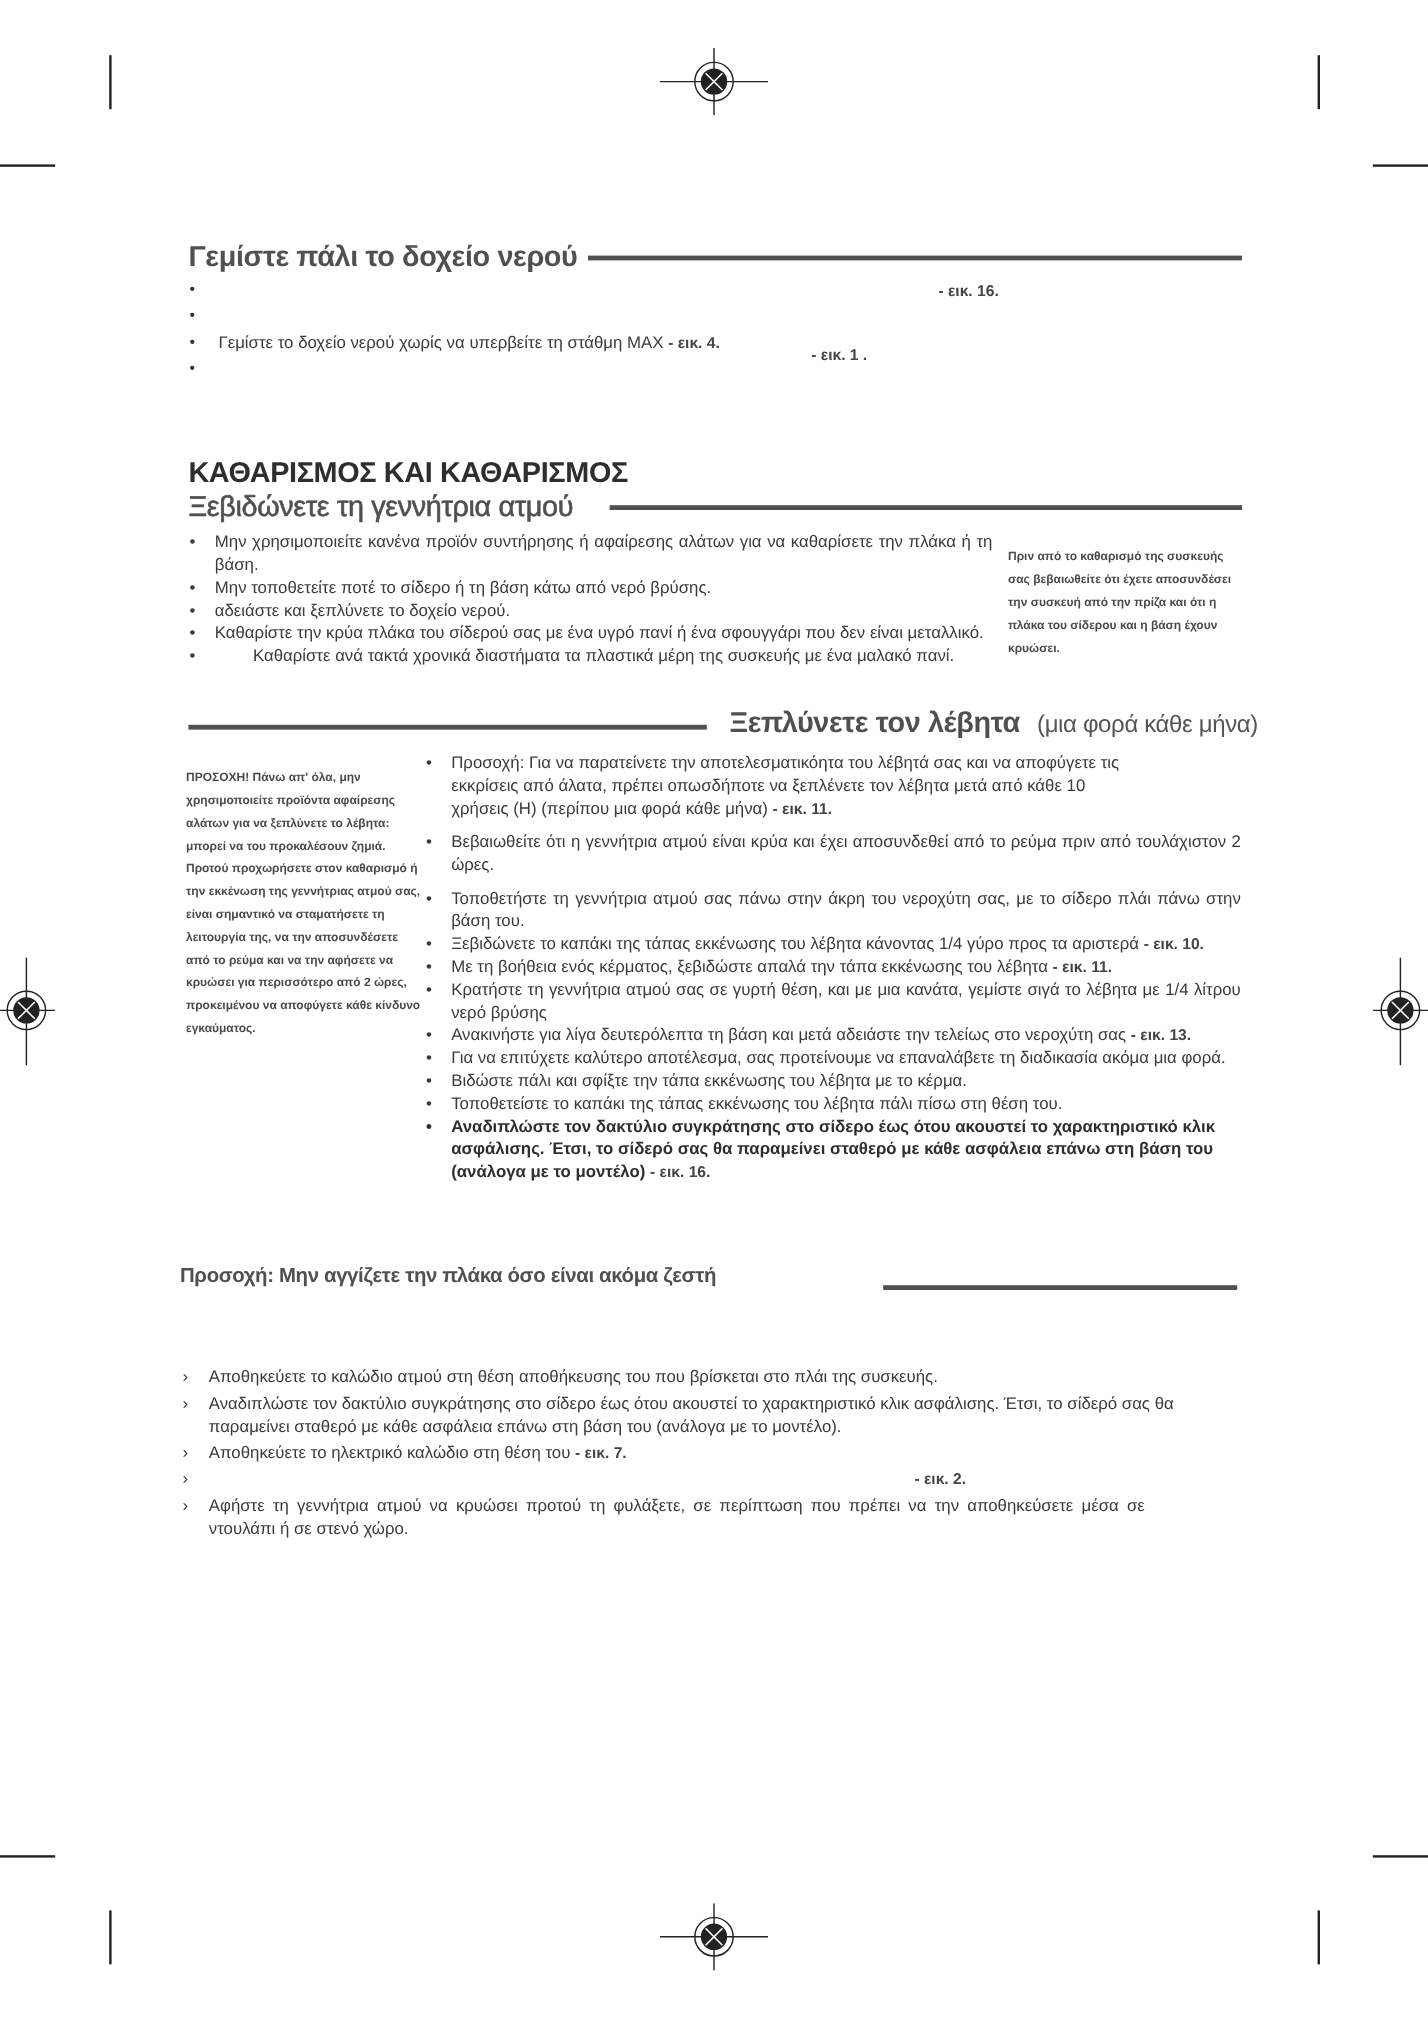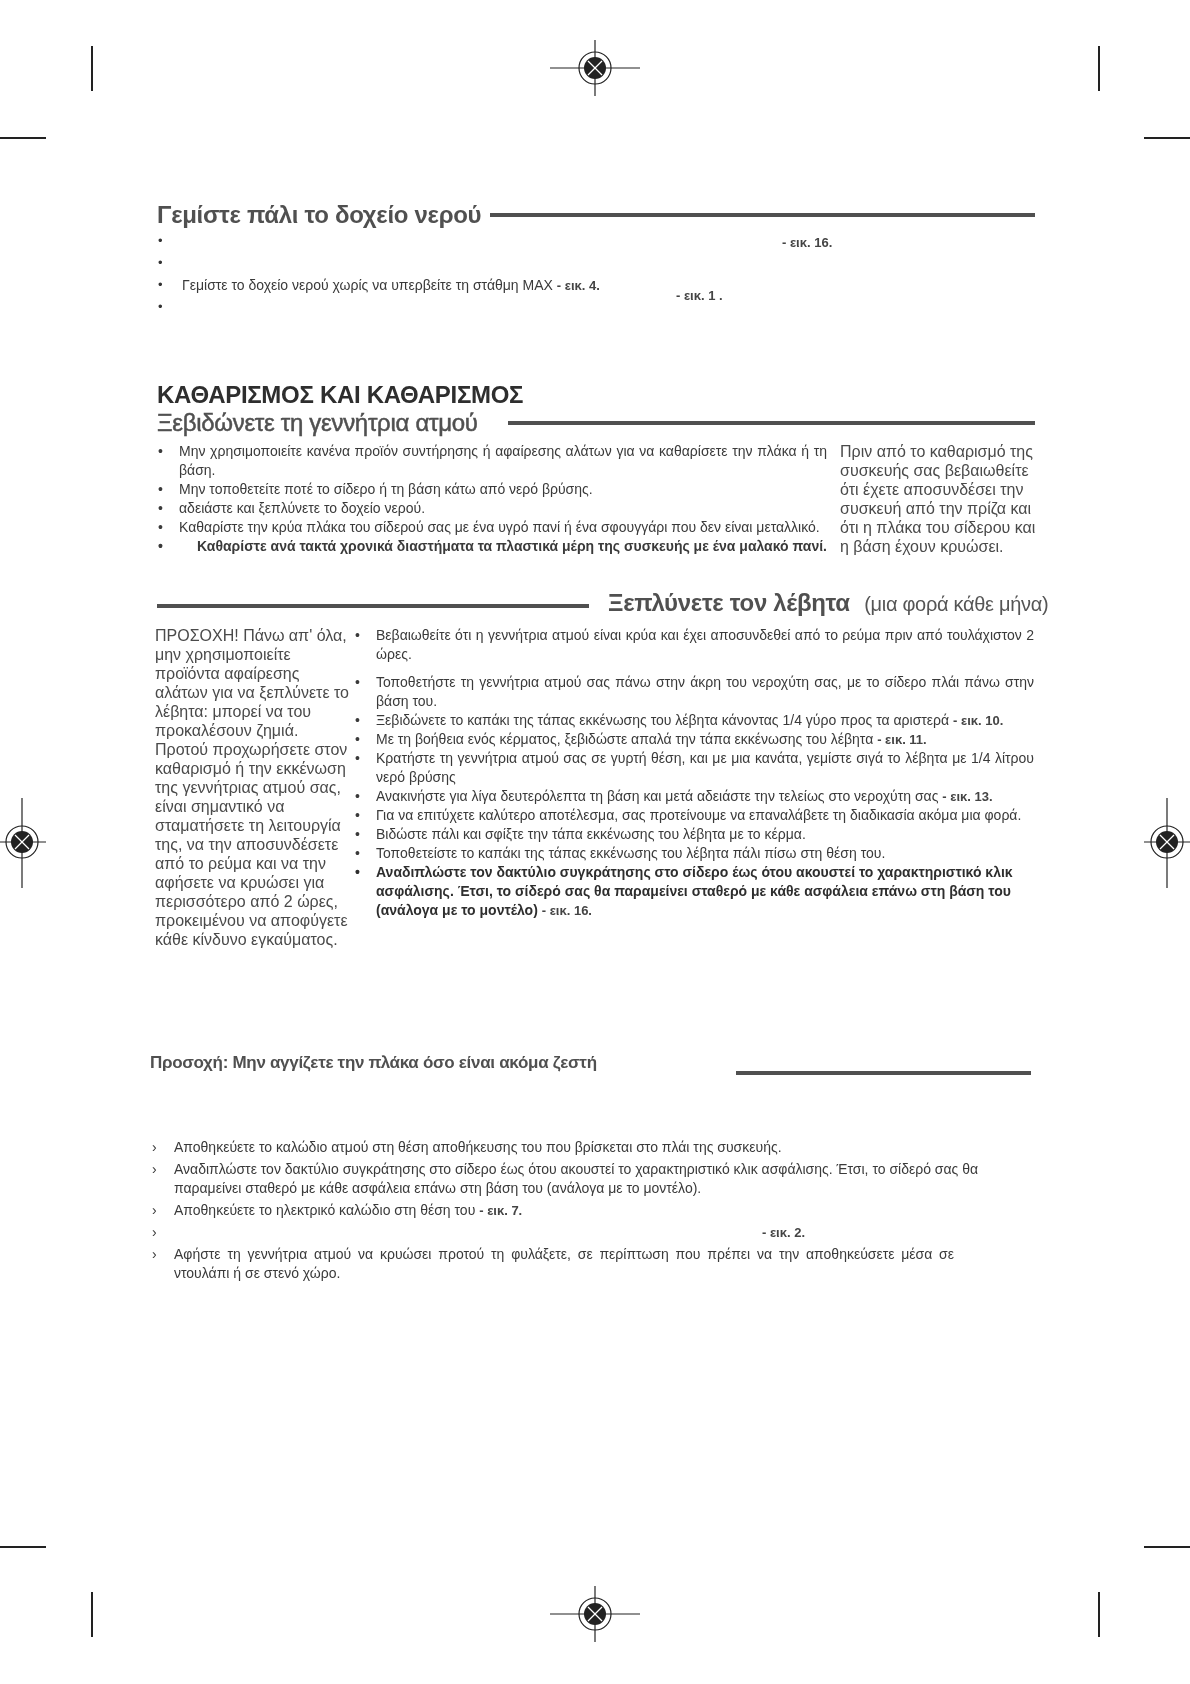--- a/index.html
+++ b/index.html
@@ -5,21 +5,21 @@
   html, body { margin:0; padding:0; }
   body { width:1190px; height:1684px; position:relative; background:#fff; color:#3a3a3a; font-family:"Liberation Sans", sans-serif; overflow:hidden; }
   .vline { position:absolute; width:1.5px; background:#222; }
   .hline { position:absolute; height:1.5px; background:#222; }
   .reg { position:absolute; width:34px; height:34px; }
   .h-title { position:absolute; font-weight:bold; color:#505050; font-size:24px; letter-spacing:-0.3px; white-space:nowrap; }
   .rule { position:absolute; height:4px; background:#505050; }
   .bl { position:absolute; font-size:14px; color:#3a3a3a; white-space:nowrap; line-height:19px; }
   .bullet { position:absolute; font-size:13px; color:#333; }
   .ref { font-weight:bold; color:#444; font-size:13px; }
-  .side { position:absolute; font-weight:normal; font-size:16px; color:#4a4a4a; line-height:19px; }
+  .side { position:absolute; font-weight:bold; font-size:10px; color:#4a4a4a; line-height:19px;margin-top:13px; }
   ul.list { position:absolute; margin:0; padding:0; list-style:none; }
   ul.list li { position:relative; padding-left:24px; font-size:14px; line-height:19px; color:#3a3a3a; }
   ul.list li::before { content:"•"; position:absolute; left:3px; top:0; font-size:14px; }
   ul.list.small li::before { content:"›"; left:2px; }
   .b { font-weight:bold; }
 </style>
 </head>
 <body>
 
 <div class="vline" style="left:91px;top:46px;height:45px;"></div>
@@ -82,33 +82,34 @@
 
 <div class="h-title" style="left:157px;top:381px;color:#2e2e2e;">ΚΑΘΑΡΙΣΜΟΣ ΚΑΙ ΚΑΘΑΡΙΣΜΟΣ</div>
 <div class="h-title" style="left:157px;top:409px;font-weight:normal;-webkit-text-stroke:0.5px #505050;">Ξεβιδώνετε τη γεννήτρια ατμού</div>
 <div class="rule" style="left:508px;top:421px;width:527px;"></div>
 
 <ul class="list" style="left:155px;top:442px;width:672px;text-align:justify;">
   <li>Μην χρησιμοποιείτε κανένα προϊόν συντήρησης ή αφαίρεσης αλάτων για να καθαρίσετε την πλάκα ή τη βάση.</li>
   <li>Μην τοποθετείτε ποτέ το σίδερο ή τη βάση κάτω από νερό βρύσης.</li>
   <li>αδειάστε και ξεπλύνετε το δοχείο νερού.</li>
   <li>Καθαρίστε την κρύα πλάκα του σίδερού σας με ένα υγρό πανί ή ένα σφουγγάρι που δεν είναι μεταλλικό.</li>
-  <li style="text-align:right;font-weight:bold;">Καθαρίστε ανά τακτά χρονικά διαστήματα τα πλαστικά μέρη της συσκευής με ένα μαλακό πανί.</li>
+  <li style="text-align:center;">Καθαρίστε ανά τακτά χρονικά διαστήματα τα πλαστικά μέρη της συσκευής με ένα μαλακό πανί.</li>
 </ul>
 <div class="side" style="left:840px;top:442px;width:198px;">Πριν από το καθαρισμό της συσκευής σας βεβαιωθείτε ότι έχετε αποσυνδέσει την συσκευή από την πρίζα και ότι η πλάκα του σίδερου και η βάση έχουν κρυώσει.</div>
 
 <div class="rule" style="left:157px;top:604px;width:432px;"></div>
 <div class="h-title" style="left:608px;top:589px;">
   <span>Ξεπλύνετε τον λέβητα</span>
   <span style="font-weight:normal;font-size:20px;color:#555;margin-left:8px;">(μια φορά κάθε μήνα)</span>
 </div>
 
 <div class="side" style="left:155px;top:626px;width:198px;">ΠΡΟΣΟΧΗ! Πάνω απ' όλα, μην χρησιμοποιείτε προϊόντα αφαίρεσης αλάτων για να ξεπλύνετε το λέβητα: μπορεί να του προκαλέσουν ζημιά. Προτού προχωρήσετε στον καθαρισμό ή την εκκένωση της γεννήτριας ατμού σας, είναι σημαντικό να σταματήσετε τη λειτουργία της, να την αποσυνδέσετε από το ρεύμα και να την αφήσετε να κρυώσει για περισσότερο από 2 ώρες, προκειμένου να αποφύγετε κάθε κίνδυνο εγκαύματος.</div>
 
 <ul class="list" style="left:352px;top:626px;width:682px;">
+  <li style="width:560px;margin-bottom:9px;"><span>Προσοχή: Για να παρατείνετε την αποτελεσματικόητα του λέβητά σας και να αποφύγετε τις εκκρίσεις από άλατα, πρέπει οπωσδήποτε να ξεπλένετε τον λέβητα μετά από κάθε 10 χρήσεις (Η) (περίπου μια φορά κάθε μήνα) </span><span class="ref">- εικ. 11.</span></li>
   <li style="text-align:justify;margin-bottom:9px;"><span>Βεβαιωθείτε ότι η γεννήτρια ατμού είναι κρύα και έχει αποσυνδεθεί από το ρεύμα πριν από τουλάχιστον 2 ώρες.</span></li>
   <li style="text-align:justify;"><span>Τοποθετήστε τη γεννήτρια ατμού σας πάνω στην άκρη του νεροχύτη σας, με το σίδερο πλάι πάνω στην βάση του.</span></li>
   <li><span>Ξεβιδώνετε το καπάκι της τάπας εκκένωσης του λέβητα κάνοντας 1/4 γύρο προς τα αριστερά </span><span class="ref">- εικ. 10.</span></li>
   <li><span>Με τη βοήθεια ενός κέρματος, ξεβιδώστε απαλά την τάπα εκκένωσης του λέβητα </span><span class="ref">- εικ. 11.</span></li>
   <li style="text-align:justify;"><span>Κρατήστε τη γεννήτρια ατμού σας σε γυρτή θέση, και με μια κανάτα, γεμίστε σιγά το λέβητα με 1/4 λίτρου νερό βρύσης</span></li>
   <li><span>Ανακινήστε για λίγα δευτερόλεπτα τη βάση και μετά αδειάστε την τελείως στο νεροχύτη σας </span><span class="ref">- εικ. 13.</span></li>
   <li style="text-align:justify;"><span>Για να επιτύχετε καλύτερο αποτέλεσμα, σας προτείνουμε να επαναλάβετε τη διαδικασία ακόμα μια φορά.</span></li>
   <li><span>Βιδώστε πάλι και σφίξτε την τάπα εκκένωσης του λέβητα με το κέρμα.</span></li>
   <li><span>Τοποθετείστε το καπάκι της τάπας εκκένωσης του λέβητα πάλι πίσω στη θέση του.</span></li>
   <li class="b" style="color:#2e2e2e;"><span>Αναδιπλώστε τον δακτύλιο συγκράτησης στο σίδερο έως ότου ακουστεί το χαρακτηριστικό κλικ ασφάλισης. Έτσι, το σίδερό σας θα παραμείνει σταθερό με κάθε ασφάλεια επάνω στη βάση του (ανάλογα με το μοντέλο) </span><span class="ref">- εικ. 16.</span></li>

